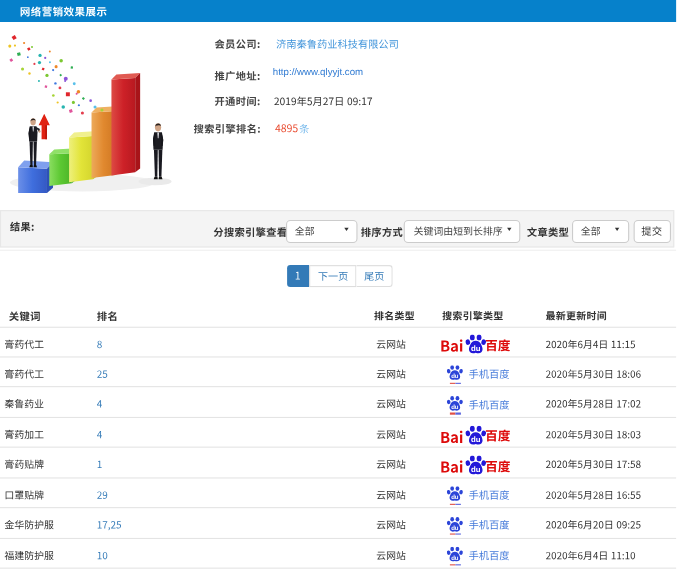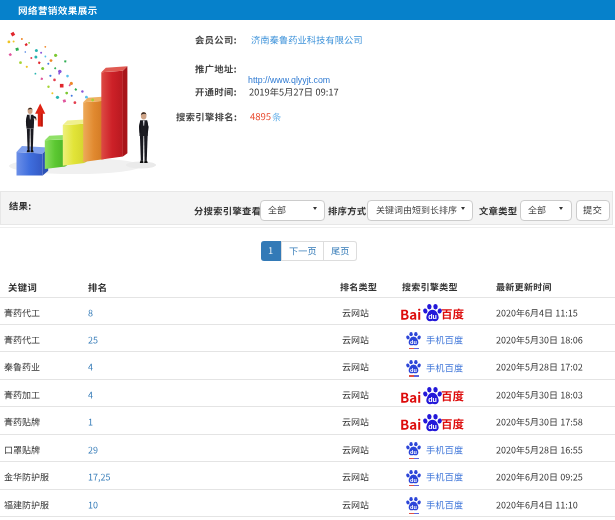--- a/index.html
+++ b/index.html
@@ -179,21 +179,21 @@
         <use href="#gR836f" x="4000"></use>
         <use href="#gR4e1a" x="5000"></use>
         <use href="#gR79d1" x="6000"></use>
         <use href="#gR6280" x="7000"></use>
         <use href="#gR6709" x="8000"></use>
         <use href="#gR9650" x="9000"></use>
         <use href="#gR516c" x="10000"></use>
         <use href="#gR53f8" x="11000"></use>
       </g>
     </svg>
-    <div class="abs" style="left:248px;top:75px;font-size:8.8px;color:#2f7ad2;letter-spacing:0">http://www.qlyyjt.com</div>
+    <div class="abs" style="left:248px;top:60px;font-size:8.8px;color:#2f7ad2;letter-spacing:0">http://www.qlyyjt.com</div>
     <svg style="position:absolute;left:249.0px;top:84.4px;overflow:visible" width="92" height="16">
       <g fill="#333333" transform="translate(0,11.53) scale(0.00930,-0.00930)">
         <use href="#gR0032" x="0"></use>
         <use href="#gR0030" x="555"></use>
         <use href="#gR0031" x="1110"></use>
         <use href="#gR0039" x="1665"></use>
         <use href="#gR5e74" x="2220"></use>
         <use href="#gR0035" x="3220"></use>
         <use href="#gR6708" x="3775"></use>
         <use href="#gR0032" x="4775"></use>

